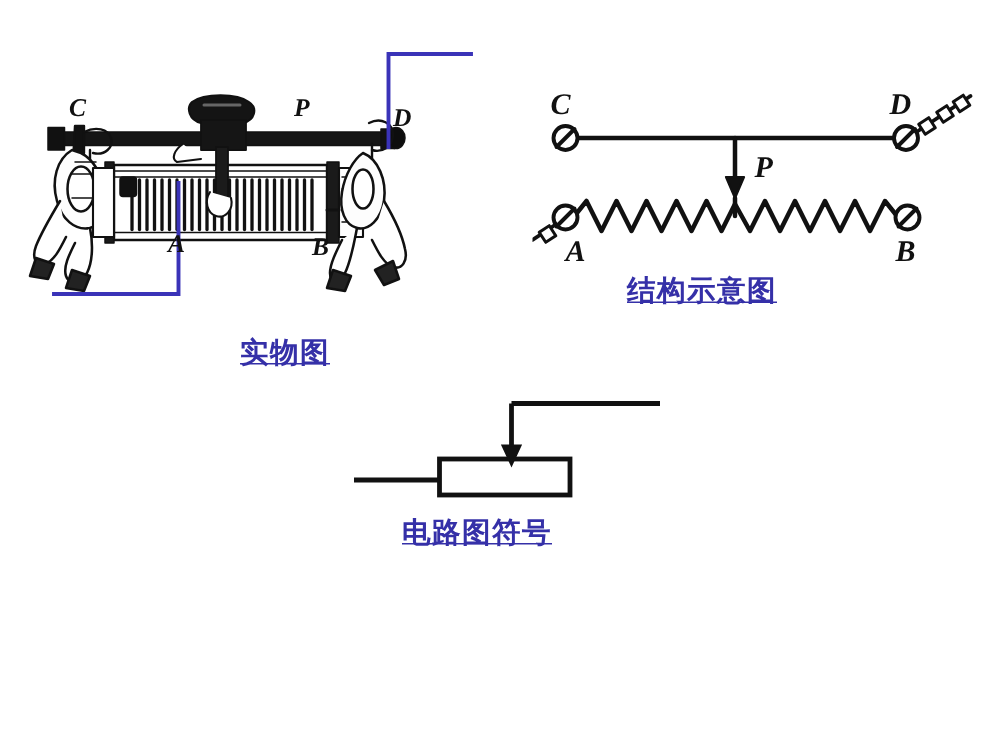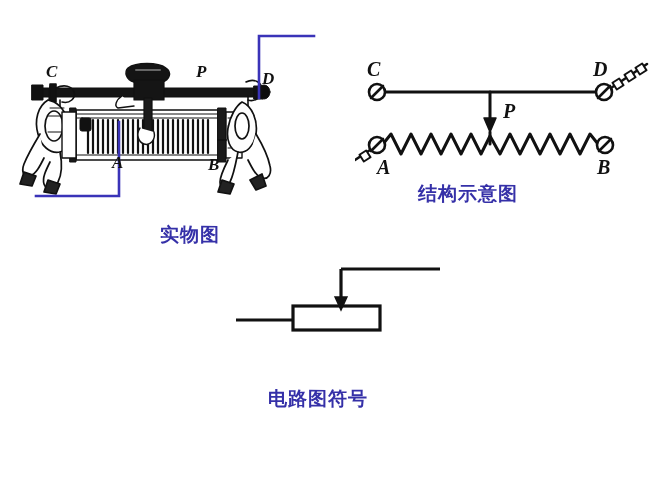--- a/index.html
+++ b/index.html
@@ -33,24 +33,25 @@
 
   
   .caption {
     position: absolute;
     color: #3530a8;
     font-family: "DejaVu Sans", sans-serif;
     font-size: 19px;
     font-weight: 700;
     letter-spacing: 1px;
     white-space: nowrap;
+    text-decoration: underline;
   }
   #caption-photo     { left: 128px; top: 222px; margin-left: 32px; }
   #caption-schematic { left: 418px; top: 181px; }
-  #caption-symbol    { left: 268px; top: 342px; margin-top: 44px; }
+  #caption-symbol    { left: 268px; top: 342px; }
 </style>
 </head>
 <body>
 
 <div class="stage">
 
   <div class="panel" id="panel-photo">
     <svg width="310" height="230" viewBox="0 0 310 230" xmlns="http://www.w3.org/2000/svg">
       <g stroke="#111" fill="none" stroke-linecap="round" stroke-linejoin="round">
 

